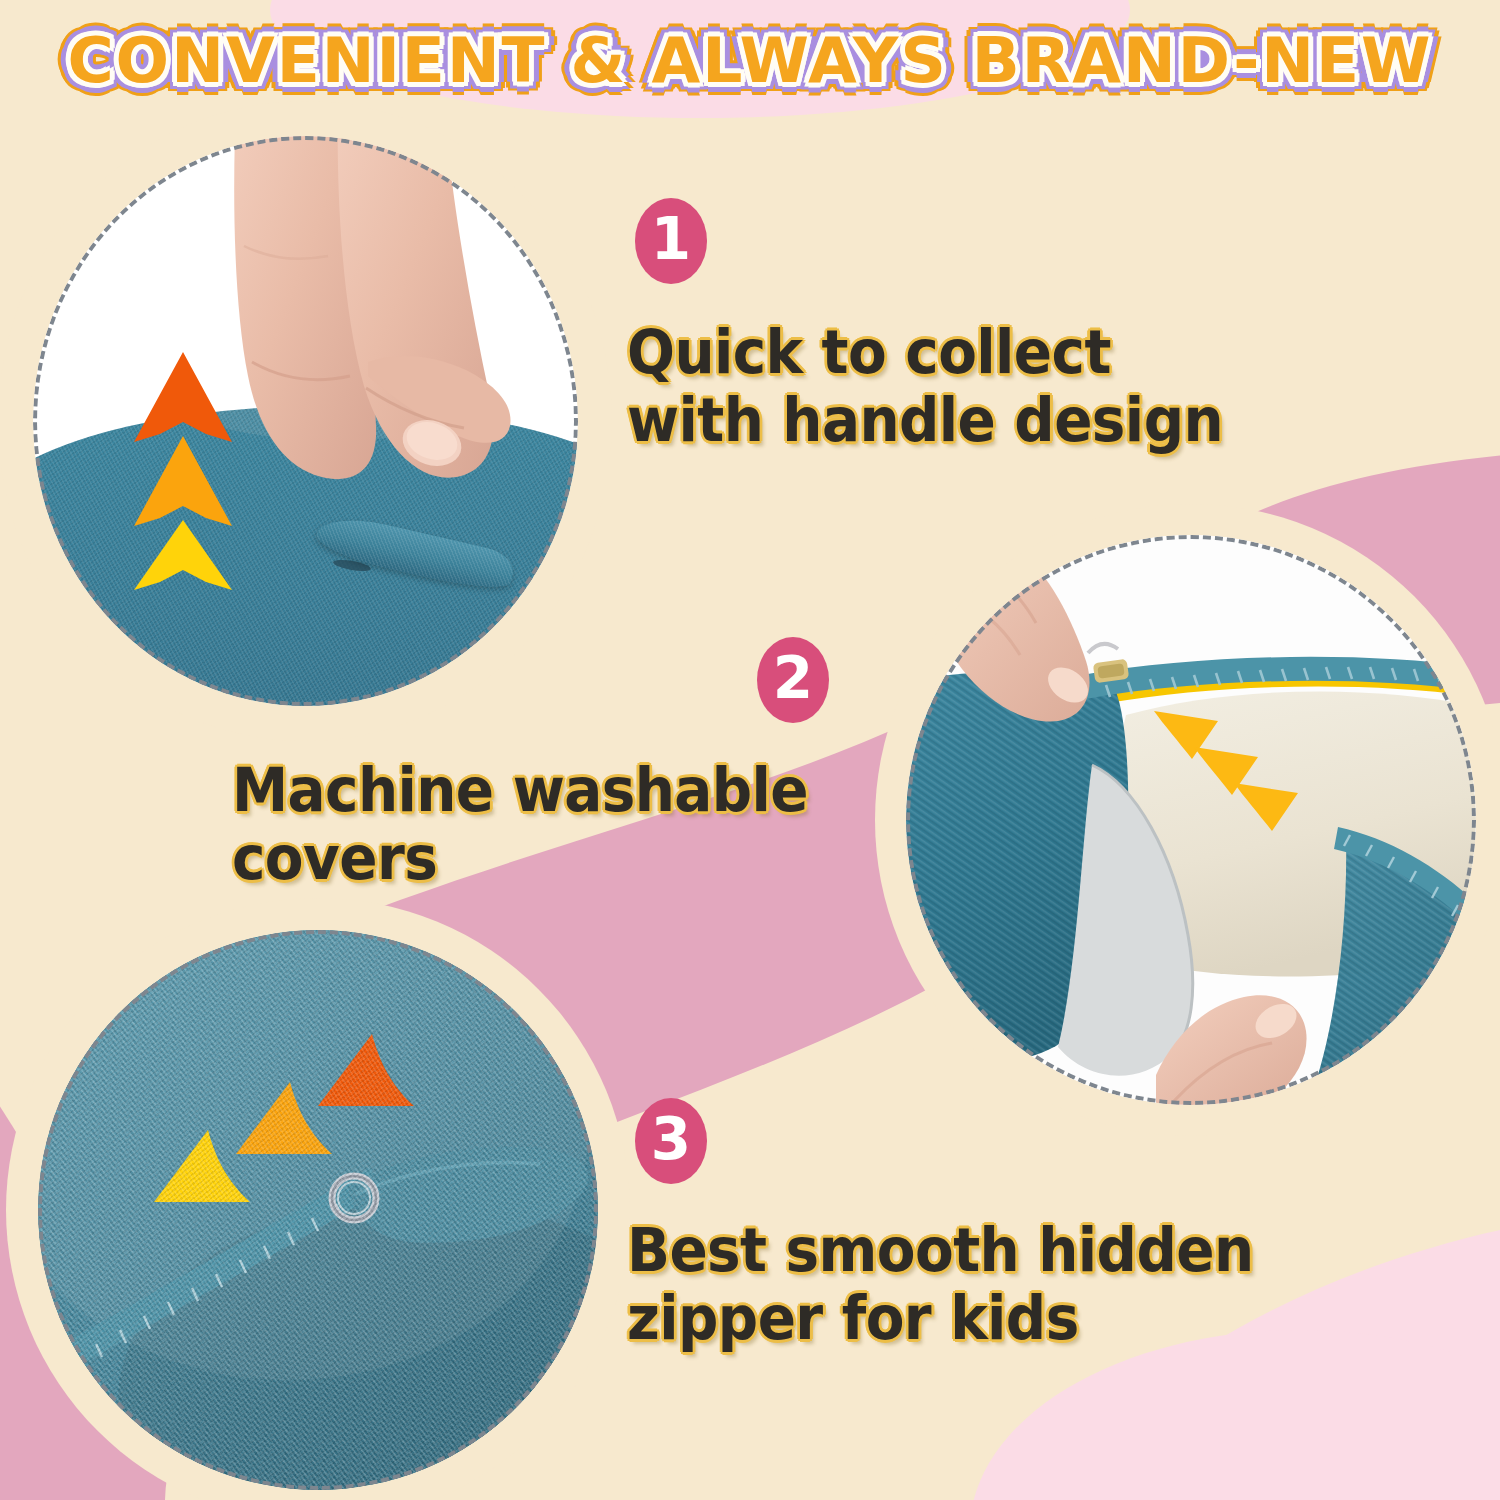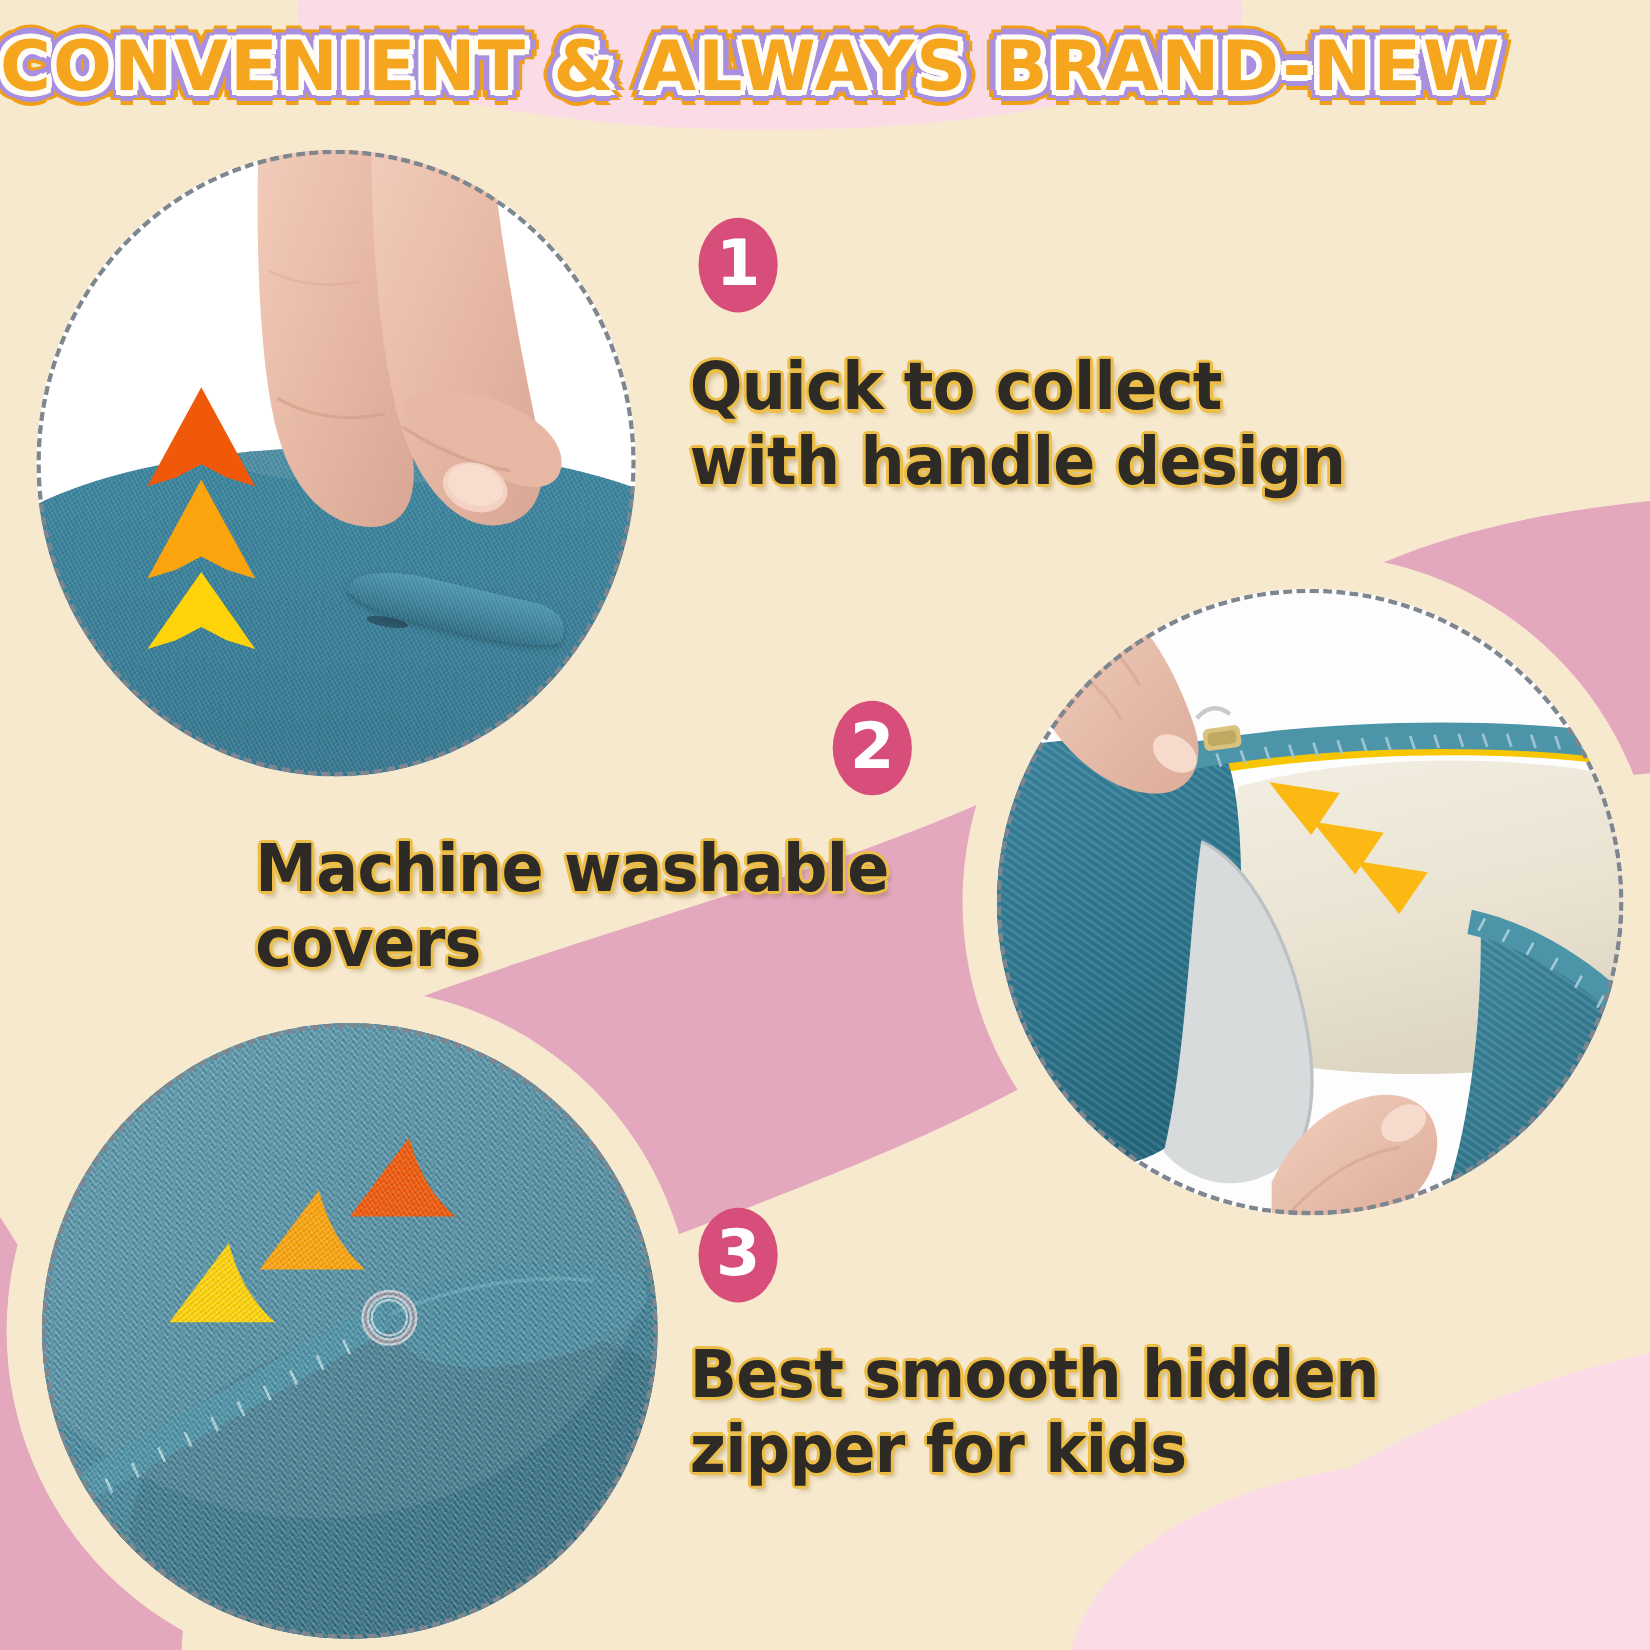--- a/index.html
+++ b/index.html
@@ -26,21 +26,21 @@
 
   
   .banner {
     position: absolute;
     left: 0;
     top: 14px;
     width: 1500px;
     height: 92px;
     display: flex;
     align-items: center;
-    justify-content: flex-start;
+    justify-content: center;
     z-index: 40;
   }
   .banner-text {
     font-family: "DejaVu Sans", sans-serif;
     font-weight: bold;
     font-size: 63px;
     letter-spacing: 2.0px;
     color: #F5A51E;
     white-space: nowrap;
     -webkit-text-stroke: 0px;

